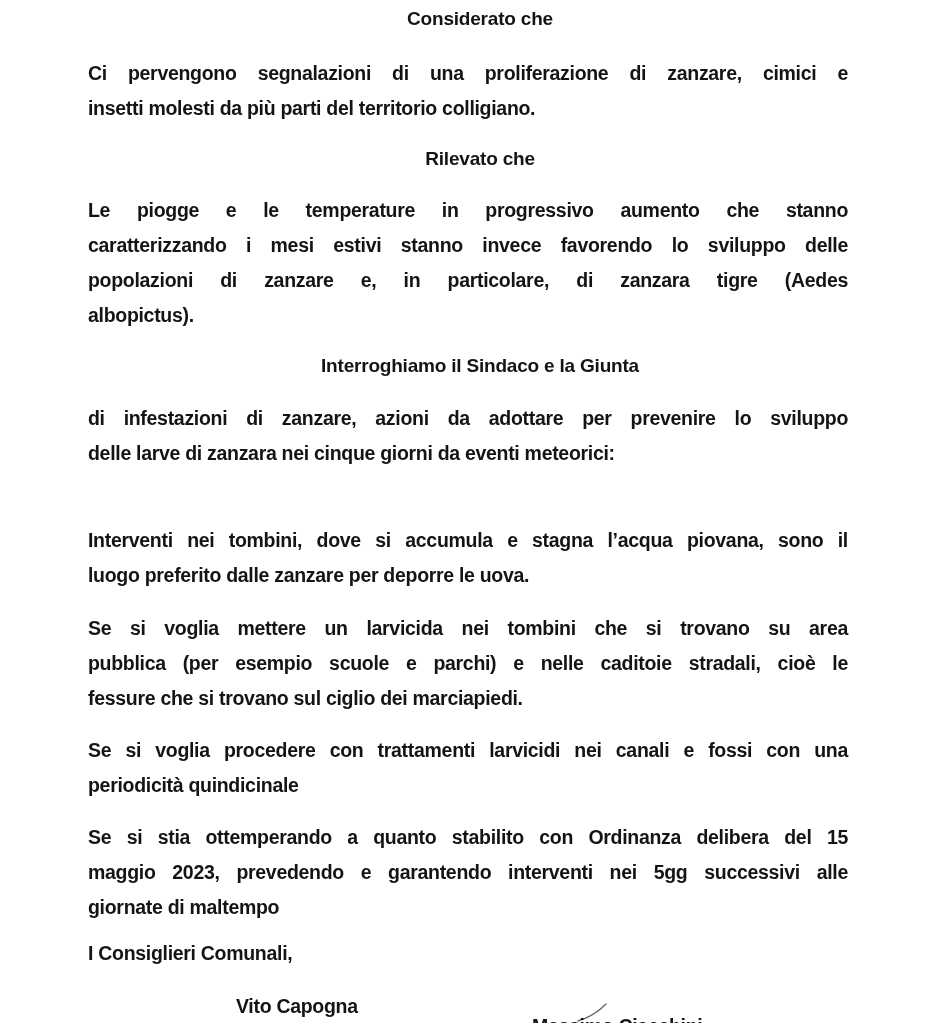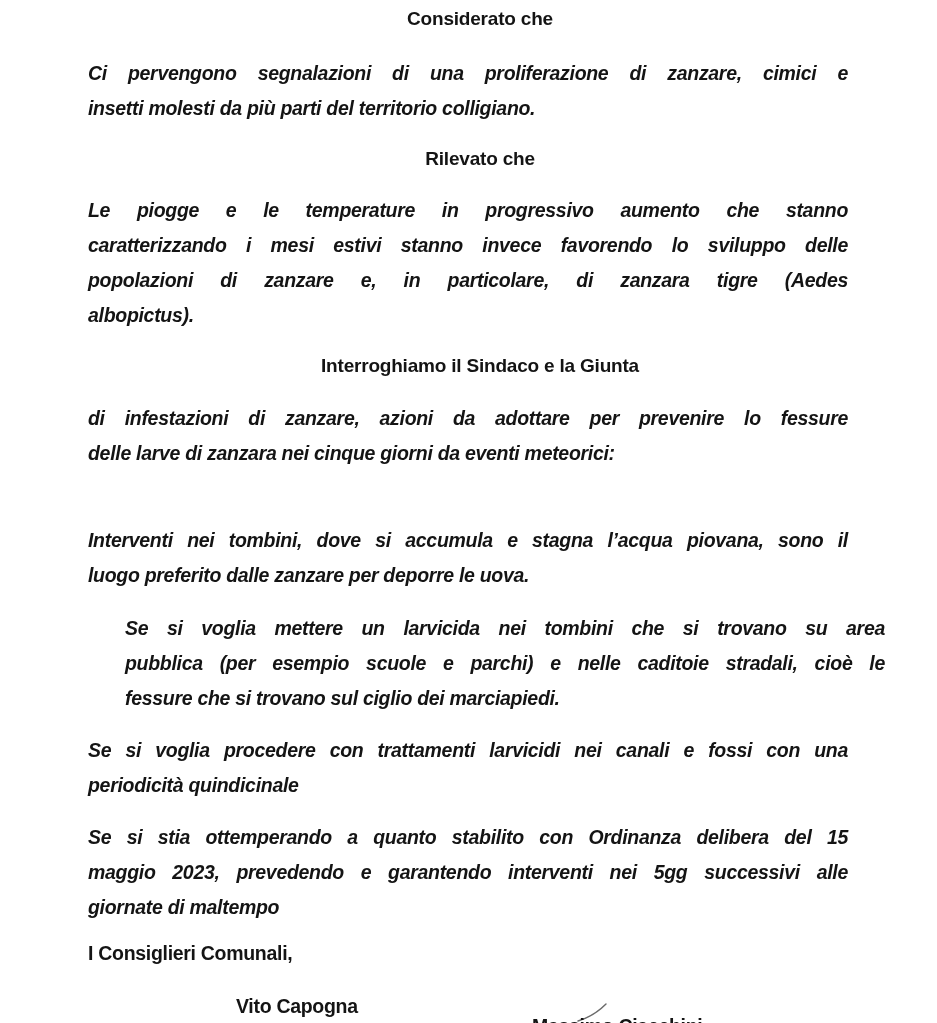--- a/index.html
+++ b/index.html
@@ -37,21 +37,20 @@
       width: 760px;
       font-weight: 700;
       font-size: 19.5px;
       line-height: 35px;
       letter-spacing: -0.3px;
     }
     .para .line {
       display: block;
       white-space: nowrap;
       height: 35px;
-      font-style: italic;
     }
     .para .line.j {
       text-align: justify;
       text-align-last: justify;
     }
     .sig-label {
       position: absolute;
       left: 0;
       top: 942px;
       font-weight: 700;
@@ -90,30 +89,30 @@
   <div class="para" style="top:193px;">
     <span class="line j">Le piogge e le temperature in progressivo aumento che stanno</span>
     <span class="line j">caratterizzando i mesi estivi  stanno invece favorendo lo sviluppo delle</span>
     <span class="line j">popolazioni di zanzare e, in particolare, di zanzara tigre (Aedes</span>
     <span class="line">albopictus).</span>
   </div>
 
   <div class="heading" style="top:355px;">Interroghiamo il Sindaco e la Giunta</div>
 
   <div class="para" style="top:401px;">
-    <span class="line j">di infestazioni di zanzare, azioni  da adottare per prevenire lo fessure</span>
+    <span class="line j">di infestazioni di zanzare, azioni  da adottare per prevenire lo sviluppo</span>
     <span class="line">delle larve di zanzara nei cinque giorni da eventi meteorici:</span>
   </div>
 
   <div class="para" style="top:523px;">
     <span class="line j">Interventi nei tombini, dove si accumula e stagna l’acqua piovana, sono il</span>
     <span class="line">luogo preferito dalle zanzare per deporre le uova.</span>
   </div>
 
-  <div class="para" style="top:611px;margin-left:37px;">
+  <div class="para" style="top:611px;">
     <span class="line j">Se si voglia  mettere un larvicida nei tombini che si trovano su area</span>
     <span class="line j">pubblica (per esempio scuole e parchi) e nelle caditoie stradali, cioè le</span>
     <span class="line">fessure che si trovano sul ciglio dei marciapiedi.</span>
   </div>
 
   <div class="para" style="top:733px;">
     <span class="line j">Se si voglia procedere con  trattamenti larvicidi nei canali e fossi con una</span>
     <span class="line">periodicità quindicinale</span>
   </div>
 

